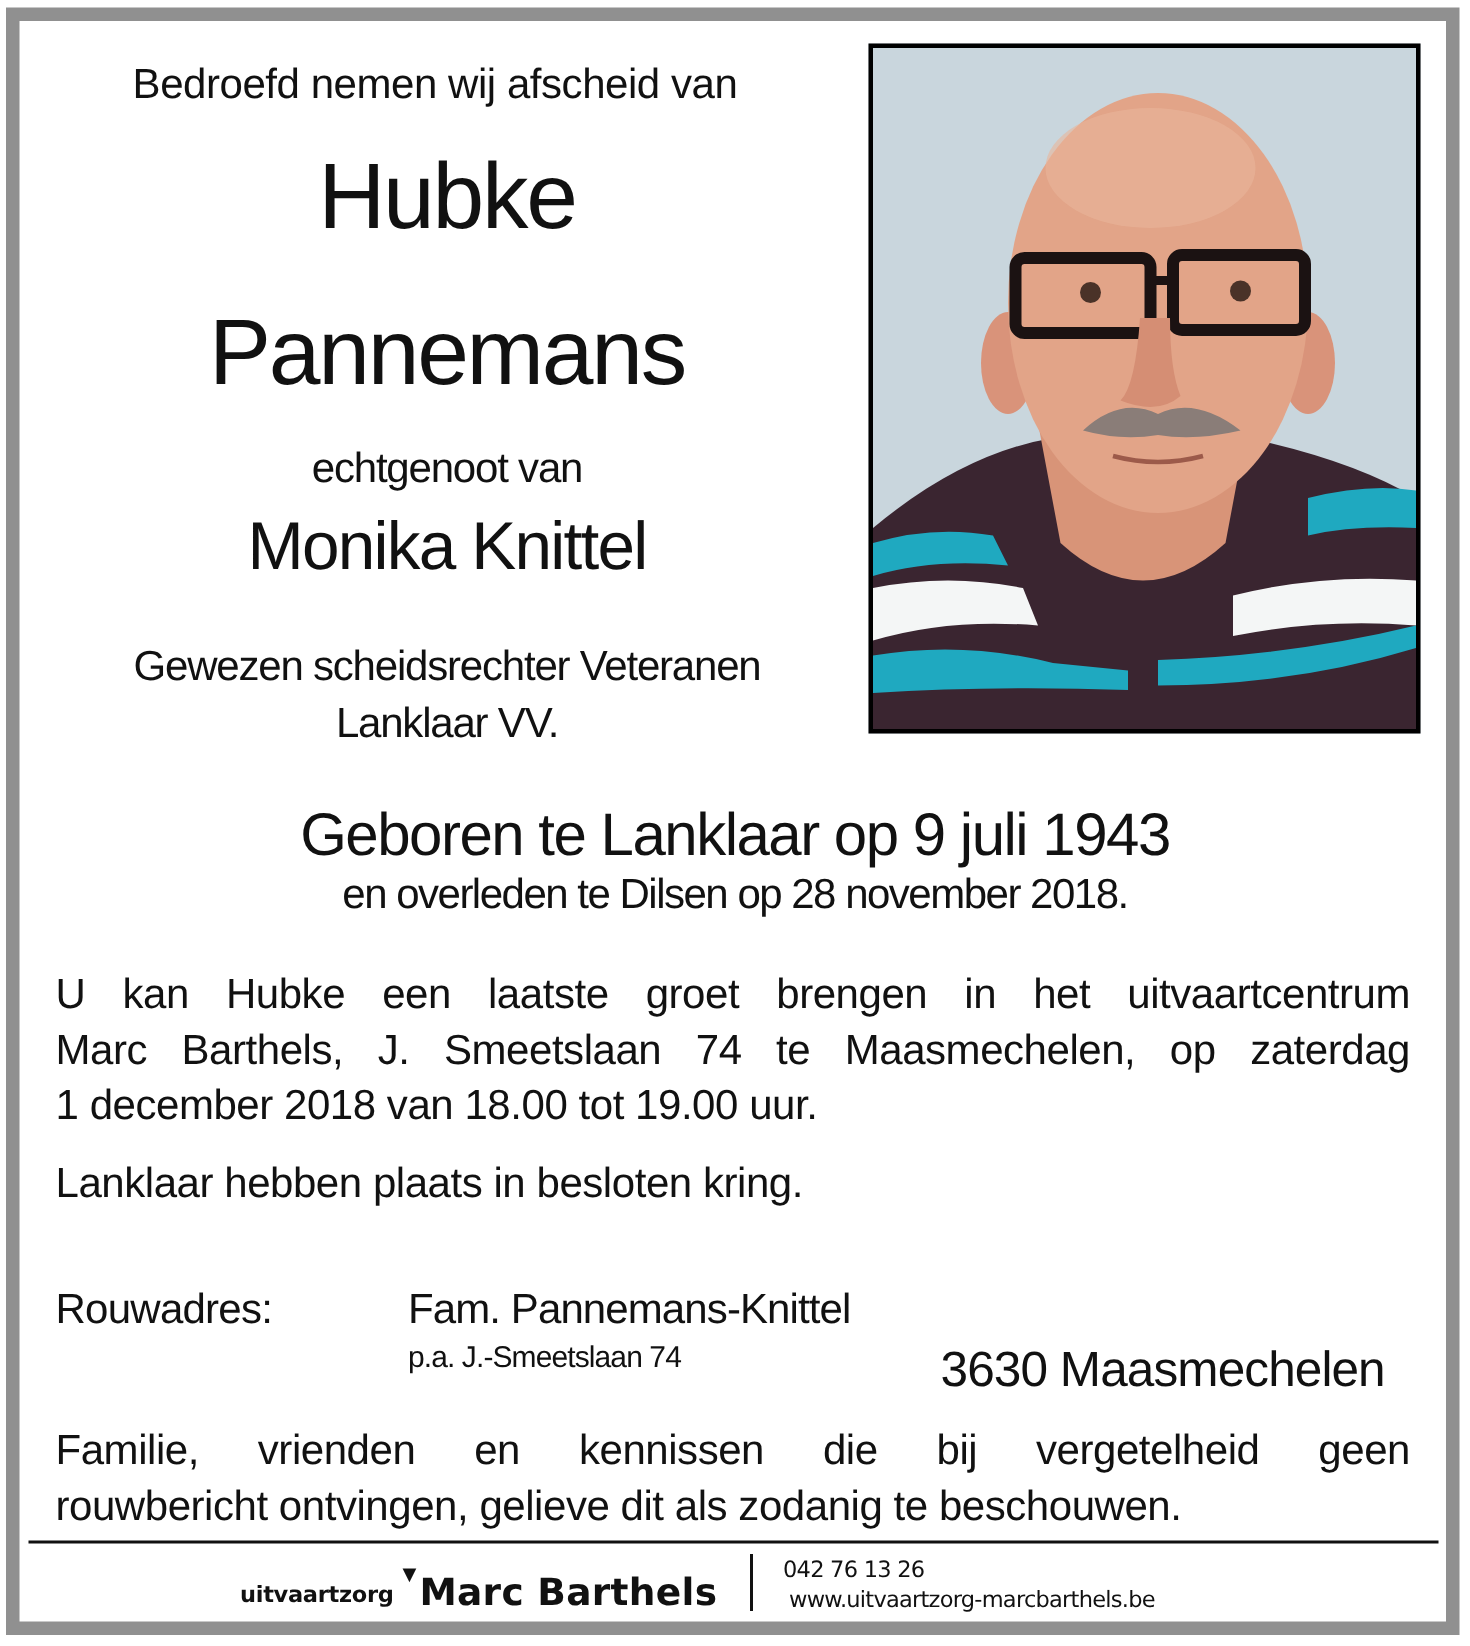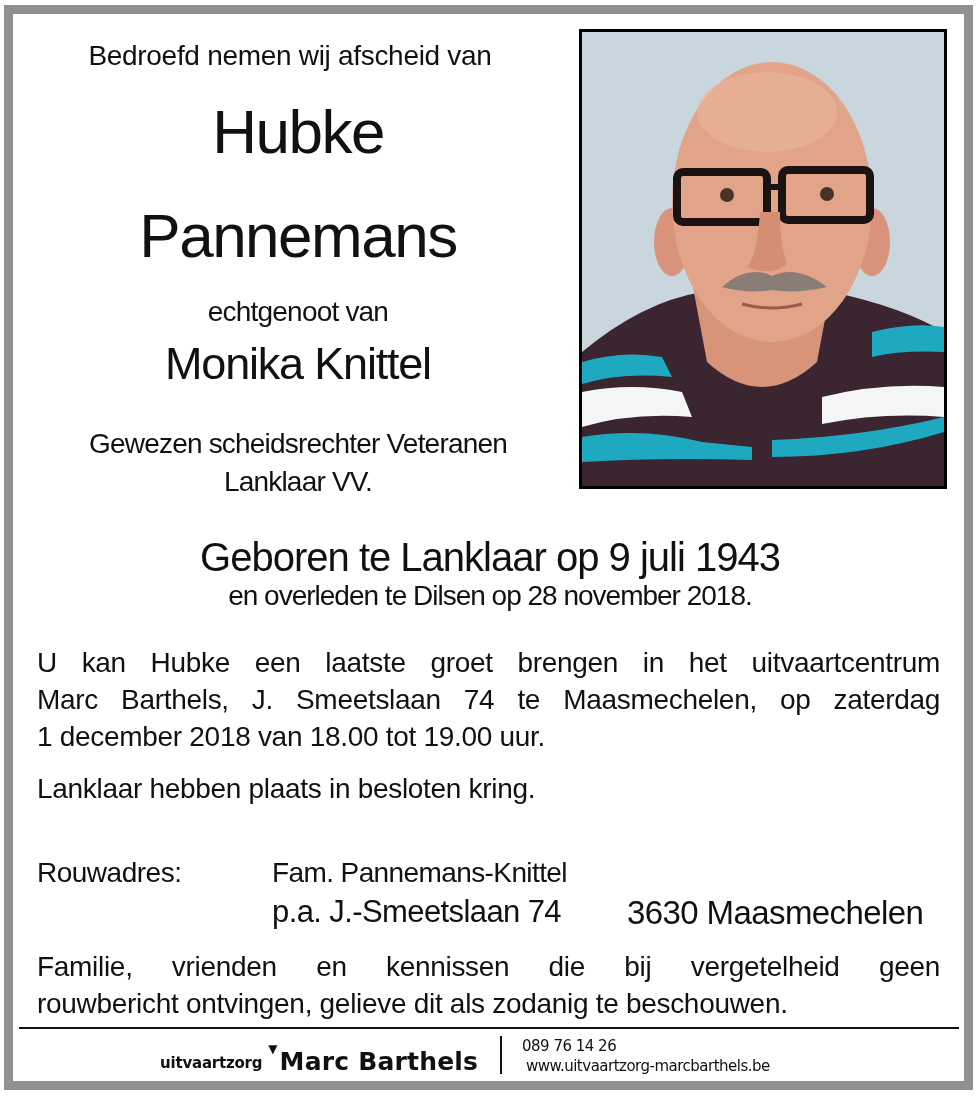--- a/index.html
+++ b/index.html
@@ -25,21 +25,21 @@
     .para { position: absolute; left: 37px; width: 903px; font-size: 28px; line-height: 37px;
             text-align: justify; letter-spacing: -0.3px; }
     .p1 { top: 644px; }
     .p2 { top: 770px; }
     .p4 { top: 948px; }
     .just-line { display: block; text-align: justify; text-align-last: justify; white-space: nowrap; }
     .last-line { display: block; white-space: nowrap; }
 
     .addr-label { position: absolute; left: 37px; top: 857px; font-size: 28px; letter-spacing: -0.5px; }
     .addr-l1 { position: absolute; left: 272px; top: 857px; font-size: 28px; letter-spacing: -0.6px; }
-    .addr-l2a { position: absolute; left: 272px; top: 894px; font-size: 31px; letter-spacing: -0.6px; }
+    .addr-l2a { position: absolute; left: 272px; top: 894px; font-size: 20px; letter-spacing: -0.6px; }
     .addr-l2b { position: absolute; left: 627px; top: 894px; font-size: 33px; letter-spacing: -0.6px; }
 
     .rule { position: absolute; left: 19px; top: 1027px; width: 940px; height: 2px; background: #111; }
     .footer-brand { position: absolute; left: 160px; top: 1040px; height: 36px; display: flex; align-items: flex-end;
                     font-family: "DejaVu Sans", sans-serif; }
     .brand-small { font-size: 15px; font-weight: bold; letter-spacing: -0.2px; margin-right: 6px; margin-bottom: 4px; }
     .brand-tri { font-size: 12px; margin-right: 2px; align-self: flex-start; margin-top: 2px; }
     .brand-big { font-size: 25px; font-weight: bold; letter-spacing: 0.2px; }
     .footer-sep { position: absolute; left: 500px; top: 1036px; width: 2px; height: 38px; background: #111; }
     .footer-phone { position: absolute; left: 522px; top: 1037px; font-size: 15px; font-family: "DejaVu Sans", sans-serif; letter-spacing: -0.5px; }
@@ -115,14 +115,14 @@
 </div>
 
 <div class="rule"></div>
 
 <div class="footer-brand">
   <span class="brand-small">uitvaartzorg</span>
   <span class="brand-tri">▼</span>
   <span class="brand-big">Marc Barthels</span>
 </div>
 <div class="footer-sep"></div>
-<div class="footer-phone">089 76 14 26</div>
+<div class="footer-phone">042 76 13 26</div>
 <div class="footer-web">www.uitvaartzorg-marcbarthels.be</div>
 
 </body></html>

